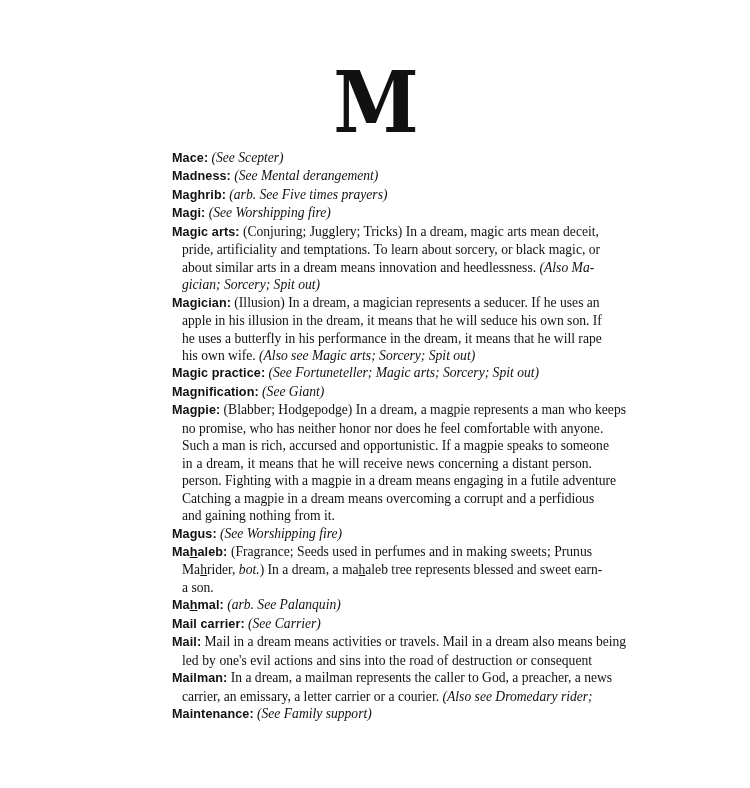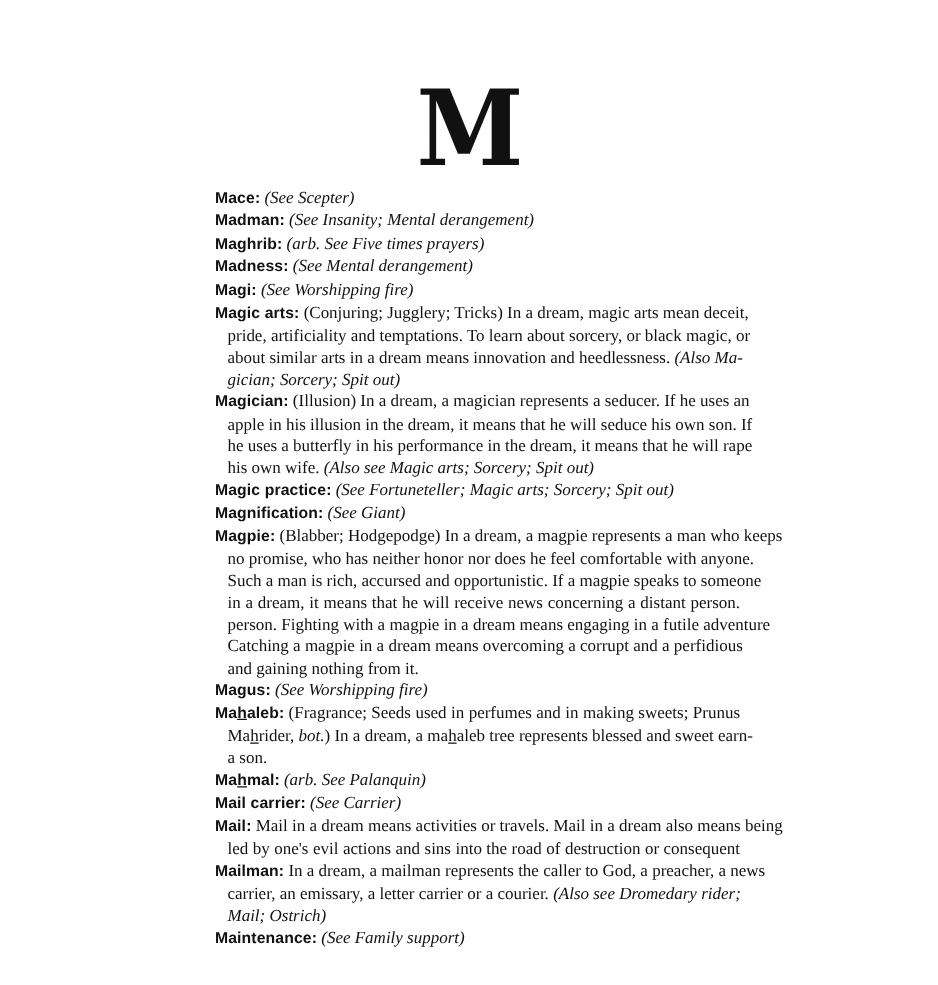--- a/index.html
+++ b/index.html
@@ -82,38 +82,32 @@
 
 <div class="entries">
 
   <div class="entry">
     <span class="line first last">
       <span class="term">Mace</span><span class="colon">:</span>
       <span class="xref">(See Scepter)</span>
     </span>
   </div>
 
-  <div class="entry">
-    <span class="line first last">
-      <span class="term">Madman</span><span class="colon">:</span>
-      <span class="xref">(See Insanity; Mental derangement)</span>
+
+  <div class="entry">
+    <span class="line first last">
+      <span class="term">Madness</span><span class="colon">:</span>
+      <span class="xref">(See Mental derangement)</span>
     </span>
   </div>
 
   <div class="entry">
     <span class="line first last">
       <span class="term">Maghrib</span><span class="colon">:</span>
       <span class="xref">(arb. See Five times prayers)</span>
-    </span>
-  </div>
-
-  <div class="entry">
-    <span class="line first last">
-      <span class="term">Madness</span><span class="colon">:</span>
-      <span class="xref">(See Mental derangement)</span>
     </span>
   </div>
 
   <div class="entry">
     <span class="line first last">
       <span class="term">Magi</span><span class="colon">:</span>
       <span class="xref">(See Worshipping fire)</span>
     </span>
   </div>
 
@@ -222,23 +216,20 @@
 
   <div class="entry">
     <span class="line first">
       <span class="term">Mailman</span><span class="colon">:</span>
       <span>In a dream, a mailman represents the caller to God, a preacher, a news</span>
     </span>
     <span class="line cont">
       <span>carrier, an emissary, a letter carrier or a courier.</span>
       <span class="xref">(Also see Dromedary rider;</span>
     </span>
-    <span class="line cont last">
-      <span class="xref">Mail; Ostrich)</span>
-    </span>
   </div>
 
   <div class="entry">
     <span class="line first last">
       <span class="term">Maintenance</span><span class="colon">:</span>
       <span class="xref">(See Family support)</span>
     </span>
   </div>
 
 </div>

